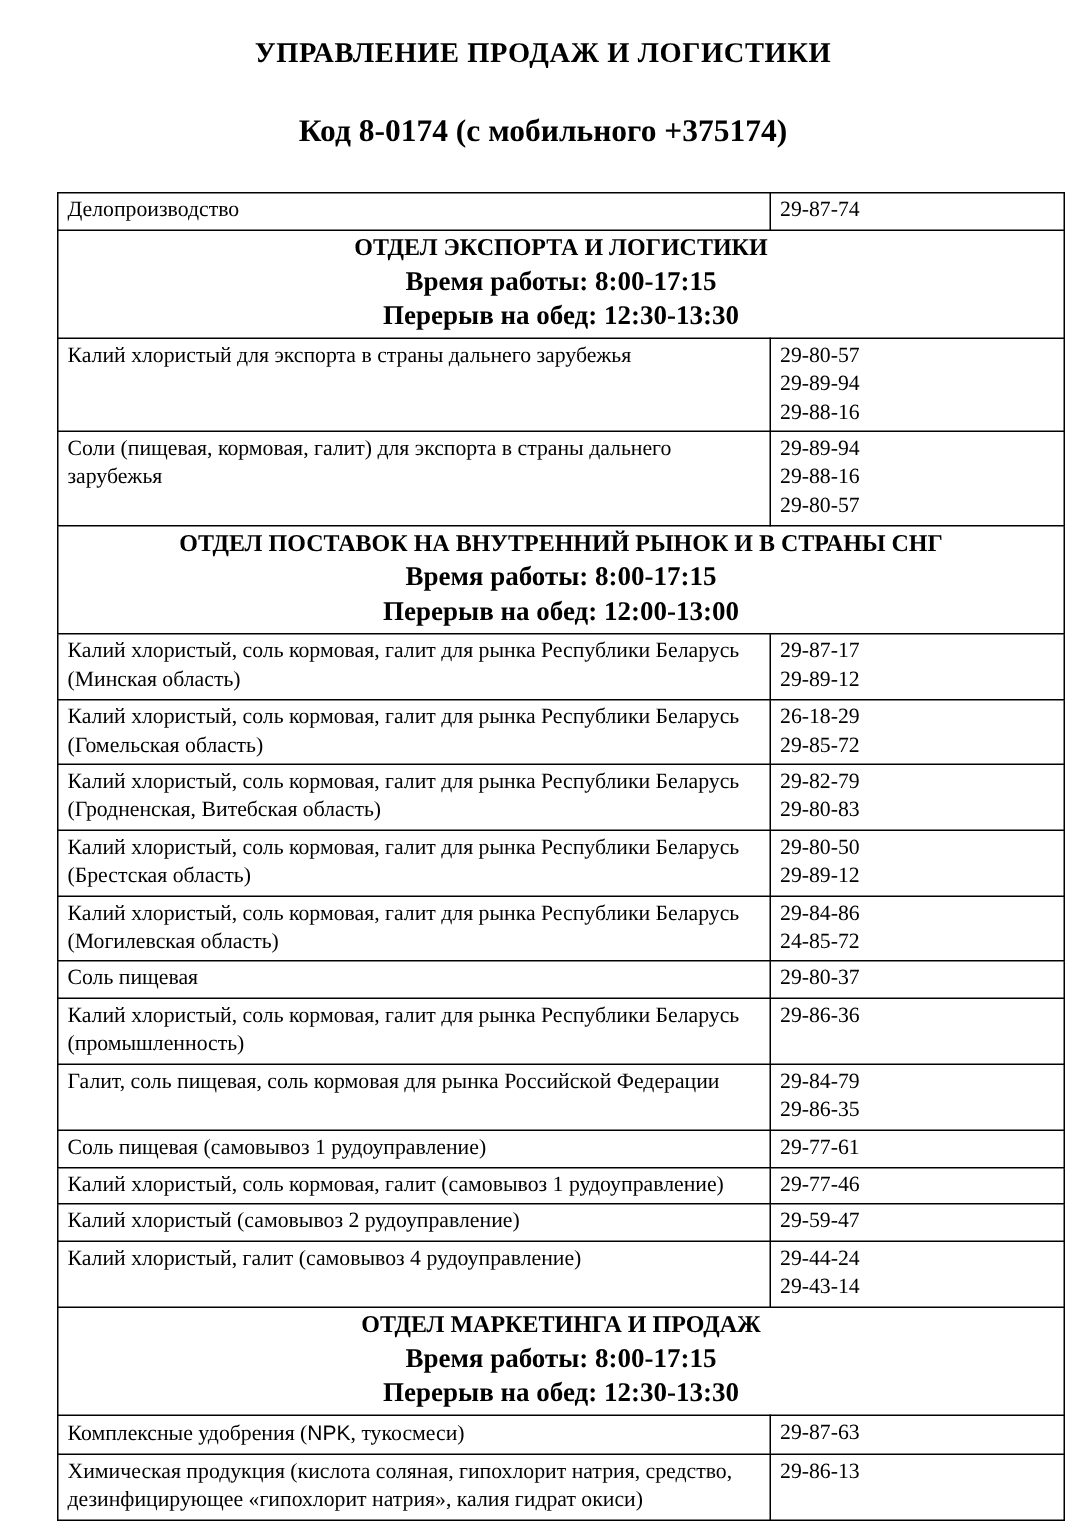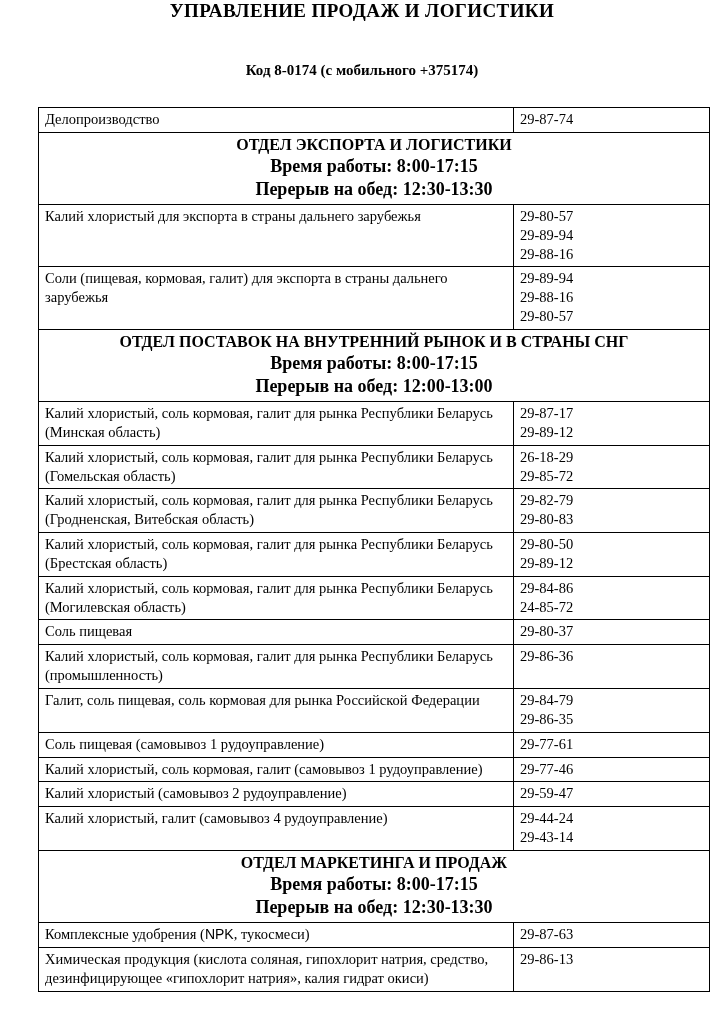--- a/index.html
+++ b/index.html
@@ -21,26 +21,27 @@
     position: relative;
     box-sizing: border-box;
     padding: 0 38px;
   }
   .doc-title {
     text-align: center;
     font-weight: bold;
     font-size: 19px;
     letter-spacing: 0.4px;
     margin: 0;
+    padding-top: 25px;
   }
   .doc-subtitle {
     text-align: center;
     font-weight: bold;
-    font-size: 15px;
-    margin: 16px;
+    font-size: 21px;
+    margin: 4px;
     padding-top: 24px;
   }
   table.contacts {
     width: 645px;
     border-collapse: collapse;
     margin-top: 28px;
     table-layout: fixed;
   }
   table.contacts td {
     border: 1px solid #000000;

